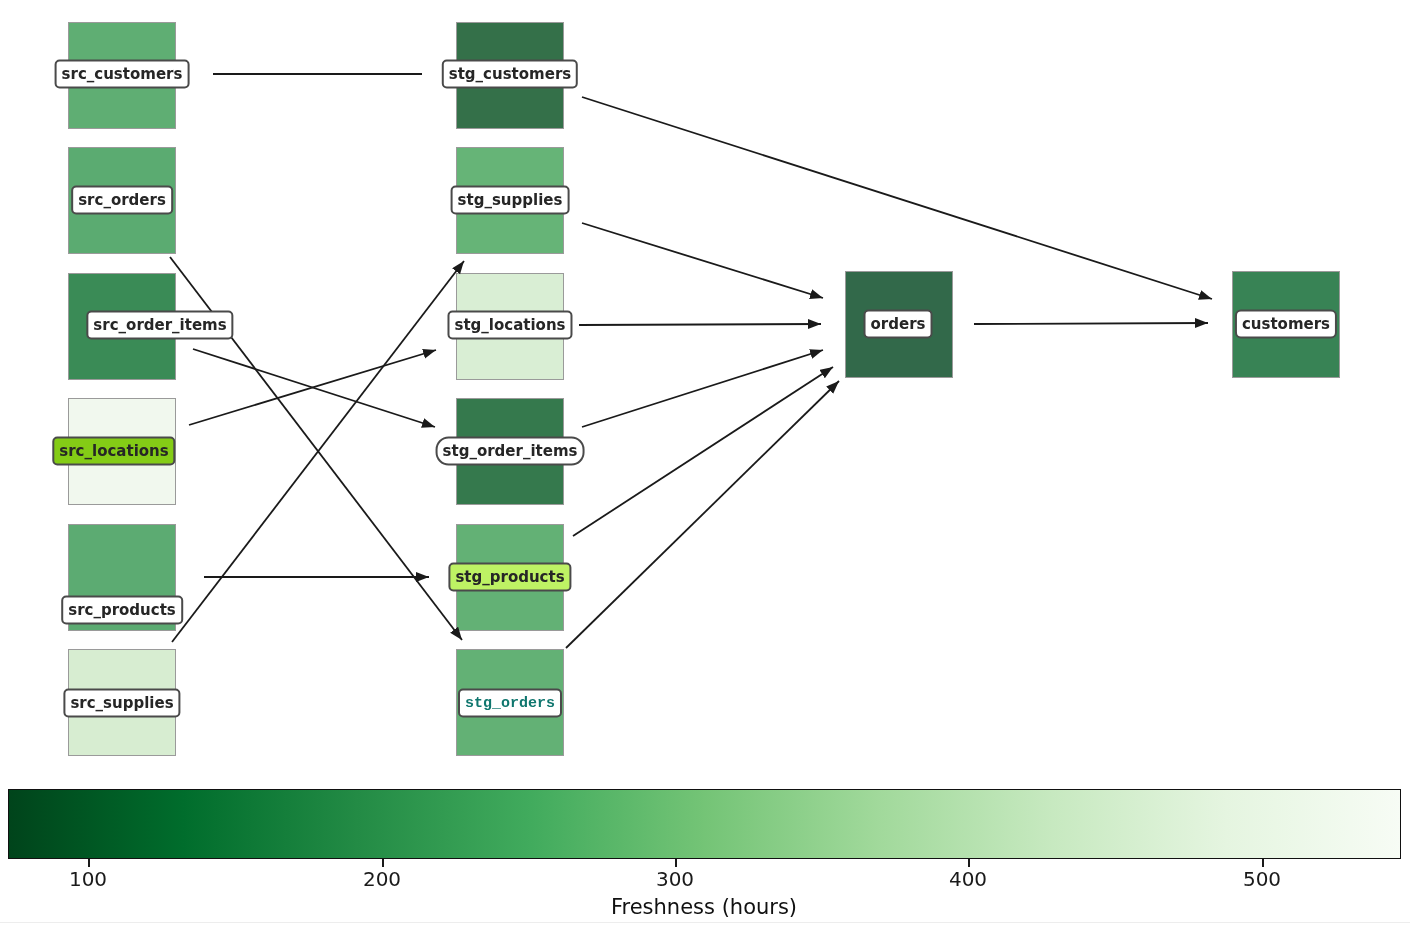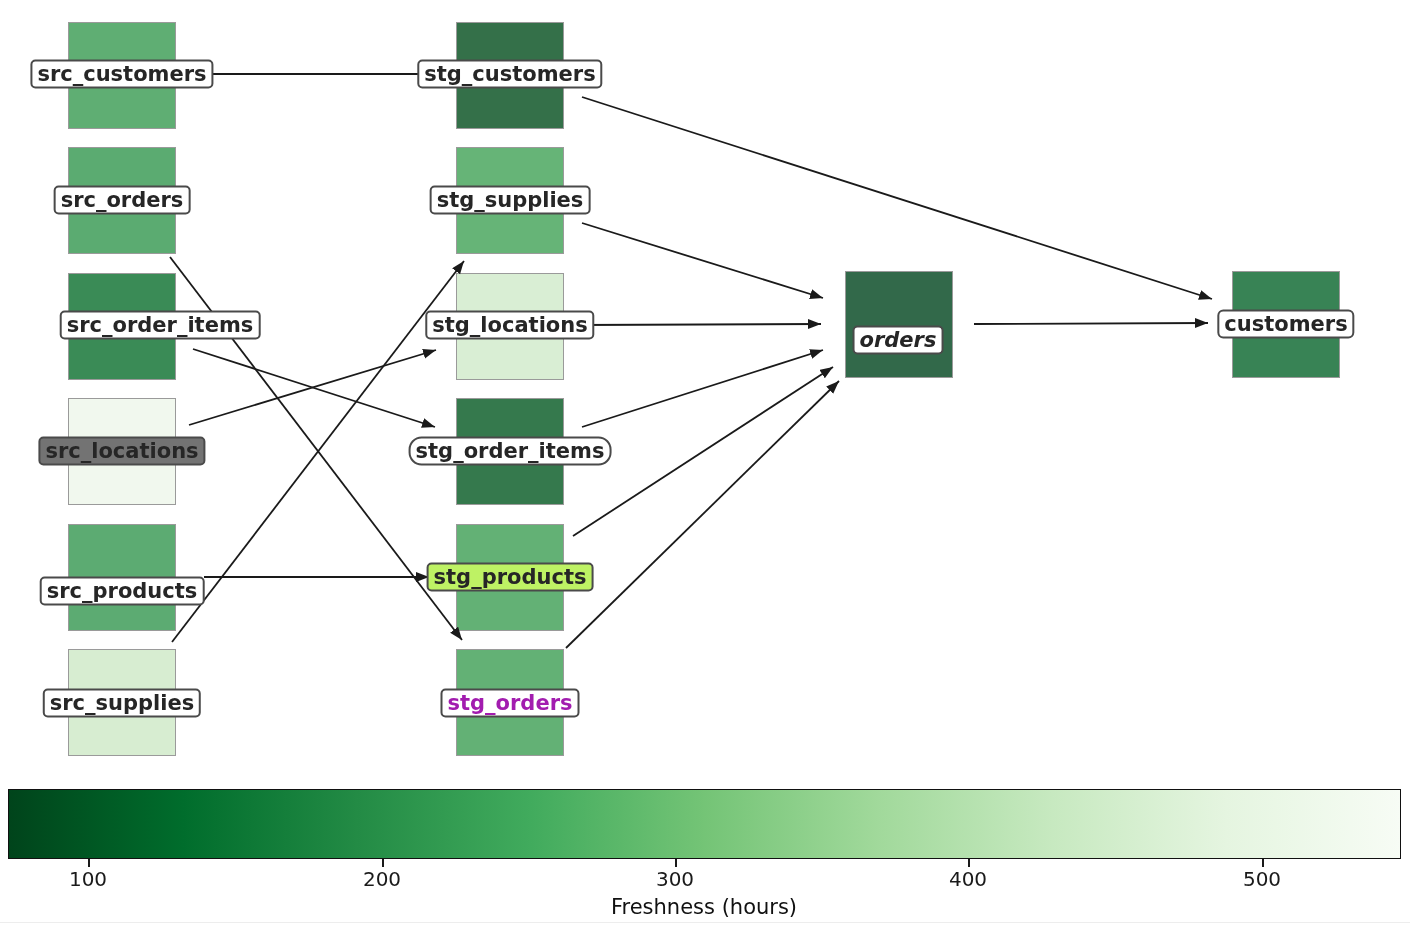--- a/index.html
+++ b/index.html
@@ -8,21 +8,21 @@
     position:relative;width:1410px;height:926px;background:#ffffff;
     font-family:"DejaVu Sans","Liberation Sans",sans-serif;overflow:hidden;
   }
   .node-box{
     position:absolute;box-sizing:border-box;border:1.5px solid #9a9a9a;z-index:1;
   }
   svg.edges{position:absolute;left:0;top:0;z-index:2;}
   .node-label{
     position:absolute;transform:translate(-50%,-50%);
     background:#ffffff;border:2px solid #4a4a4a;border-radius:5px;
-    padding:0 5px;font-size:21px;font-weight:bold;color:#262626;
+    padding:0 5px;font-size:15px;font-weight:bold;color:#262626;
     line-height:25px;white-space:nowrap;z-index:3;
   }
   .colorbar{
     position:absolute;box-sizing:border-box;border:1.4px solid #111111;z-index:1;
   }
   .cb-tick{position:absolute;width:1.5px;height:8px;background:#1a1a1a;}
   .cb-tick-label{
     position:absolute;transform:translateX(-50%);
     font-size:20px;color:#1a1a1a;line-height:20px;
   }
@@ -61,39 +61,39 @@
   </svg>
 
   <div id="nodes-layer">
       <div class="node-box" style="left: 68px; top: 22px; width: 108px; height: 107px; background: rgb(95, 174, 115); border-color: rgb(154, 154, 154);"></div>
       <div class="node-label" style="left: 122px; top: 74px; background: rgb(255, 255, 255); border-color: rgb(74, 74, 74); color: rgb(38, 38, 38);">src_customers</div>
       <div class="node-box" style="left: 68px; top: 147px; width: 108px; height: 107px; background: rgb(91, 171, 113); border-color: rgb(154, 154, 154);"></div>
       <div class="node-label" style="left: 122px; top: 200px; background: rgb(255, 255, 255); border-color: rgb(74, 74, 74); color: rgb(38, 38, 38);">src_orders</div>
       <div class="node-box" style="left: 68px; top: 273px; width: 108px; height: 107px; background: rgb(58, 139, 86); border-color: rgb(154, 154, 154);"></div>
       <div class="node-label" style="left: 122px; top: 325px; background: rgb(255, 255, 255); border-color: rgb(74, 74, 74); color: rgb(38, 38, 38); margin-left: 38px;">src_order_items</div>
       <div class="node-box" style="left: 68px; top: 398px; width: 108px; height: 107px; background: rgb(241, 248, 238); border-color: rgb(154, 154, 154);"></div>
-      <div class="node-label" style="left: 122px; top: 451px; background: #737373; border-color: rgb(74, 74, 74); color: rgb(38, 38, 38);">src_locations</div>
+      <div class="node-label" style="left: 114px; top: 451px; background: #84cc16; border-color: rgb(74, 74, 74); color: rgb(38, 38, 38);">src_locations</div>
       <div class="node-box" style="left: 68px; top: 524px; width: 108px; height: 107px; background: rgb(92, 171, 114); border-color: rgb(154, 154, 154);"></div>
-      <div class="node-label" style="left: 122px; top: 591px; background: rgb(255, 255, 255); border-color: rgb(74, 74, 74); color: rgb(38, 38, 38);">src_products</div>
+      <div class="node-label" style="left: 122px; top: 610px; background: rgb(255, 255, 255); border-color: rgb(74, 74, 74); color: rgb(38, 38, 38);">src_products</div>
       <div class="node-box" style="left: 68px; top: 649px; width: 108px; height: 107px; background: rgb(215, 237, 209); border-color: rgb(154, 154, 154);"></div>
       <div class="node-label" style="left: 122px; top: 703px; background: rgb(255, 255, 255); border-color: rgb(74, 74, 74); color: rgb(38, 38, 38);">src_supplies</div>
       <div class="node-box" style="left: 456px; top: 22px; width: 108px; height: 107px; background: rgb(52, 112, 73); border-color: rgb(154, 154, 154);"></div>
       <div class="node-label" style="left: 510px; top: 74px; background: rgb(255, 255, 255); border-color: rgb(74, 74, 74); color: rgb(38, 38, 38);">stg_customers</div>
       <div class="node-box" style="left: 456px; top: 147px; width: 108px; height: 107px; background: rgb(102, 180, 119); border-color: rgb(154, 154, 154);"></div>
       <div class="node-label" style="left: 510px; top: 200px; background: rgb(255, 255, 255); border-color: rgb(74, 74, 74); color: rgb(38, 38, 38);">stg_supplies</div>
       <div class="node-box" style="left: 456px; top: 273px; width: 108px; height: 107px; background: rgb(217, 238, 212); border-color: rgb(154, 154, 154);"></div>
       <div class="node-label" style="left: 510px; top: 325px; background: rgb(255, 255, 255); border-color: rgb(74, 74, 74); color: rgb(38, 38, 38);">stg_locations</div>
       <div class="node-box" style="left: 456px; top: 398px; width: 108px; height: 107px; background: rgb(53, 121, 77); border-color: rgb(154, 154, 154);"></div>
       <div class="node-label" style="left: 510px; top: 451px; background: rgb(255, 255, 255); border-color: rgb(74, 74, 74); color: rgb(38, 38, 38); border-radius: 13px;">stg_order_items</div>
       <div class="node-box" style="left: 456px; top: 524px; width: 108px; height: 107px; background: rgb(99, 177, 117); border-color: rgb(154, 154, 154);"></div>
       <div class="node-label" style="left: 510px; top: 577px; background: #bef264; border-color: rgb(74, 74, 74); color: rgb(38, 38, 38);">stg_products</div>
       <div class="node-box" style="left: 456px; top: 649px; width: 108px; height: 107px; background: rgb(99, 177, 117); border-color: rgb(154, 154, 154);"></div>
-      <div class="node-label" style="left: 510px; top: 703px; background: rgb(255, 255, 255); border-color: rgb(74, 74, 74); color: #a21caf;">stg_orders</div>
+      <div class="node-label" style="left: 510px; top: 703px; background: rgb(255, 255, 255); border-color: rgb(74, 74, 74); color: #0f766e; font-family: Liberation Mono, monospace;">stg_orders</div>
       <div class="node-box" style="left: 845px; top: 271px; width: 108px; height: 107px; background: rgb(50, 105, 74); border-color: rgb(154, 154, 154);"></div>
-      <div class="node-label" style="left: 898px; top: 340px; background: rgb(255, 255, 255); border-color: rgb(74, 74, 74); color: rgb(38, 38, 38); font-style: italic;">orders</div>
+      <div class="node-label" style="left: 898px; top: 324px; background: rgb(255, 255, 255); border-color: rgb(74, 74, 74); color: rgb(38, 38, 38);">orders</div>
       <div class="node-box" style="left: 1232px; top: 271px; width: 108px; height: 107px; background: rgb(56, 131, 85); border-color: rgb(154, 154, 154);"></div>
       <div class="node-label" style="left: 1286px; top: 324px; background: rgb(255, 255, 255); border-color: rgb(74, 74, 74); color: rgb(38, 38, 38); border-radius: 6px;">customers</div>
     </div>
 
   <div class="colorbar" id="colorbar" style="left: 8px; top: 789px; width: 1393px; height: 70px; background: linear-gradient(to right, rgb(0, 68, 27), rgb(0, 109, 44), rgb(35, 139, 69), rgb(65, 171, 93), rgb(116, 196, 118), rgb(161, 217, 155), rgb(199, 233, 192), rgb(229, 245, 224), rgb(247, 252, 245));"></div>
   <div id="colorbar-ticks">
       <div class="cb-tick" style="left: 88px; top: 859px;"></div>
       <div class="cb-tick-label" style="left: 88px; top: 869px;">100</div>
       <div class="cb-tick" style="left: 382px; top: 859px;"></div>
       <div class="cb-tick-label" style="left: 382px; top: 869px;">200</div>

